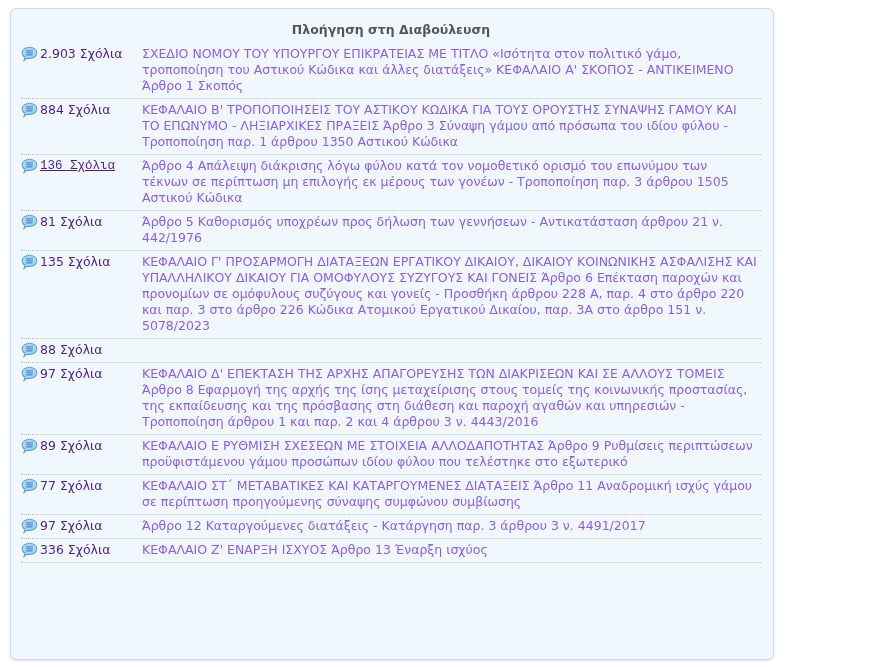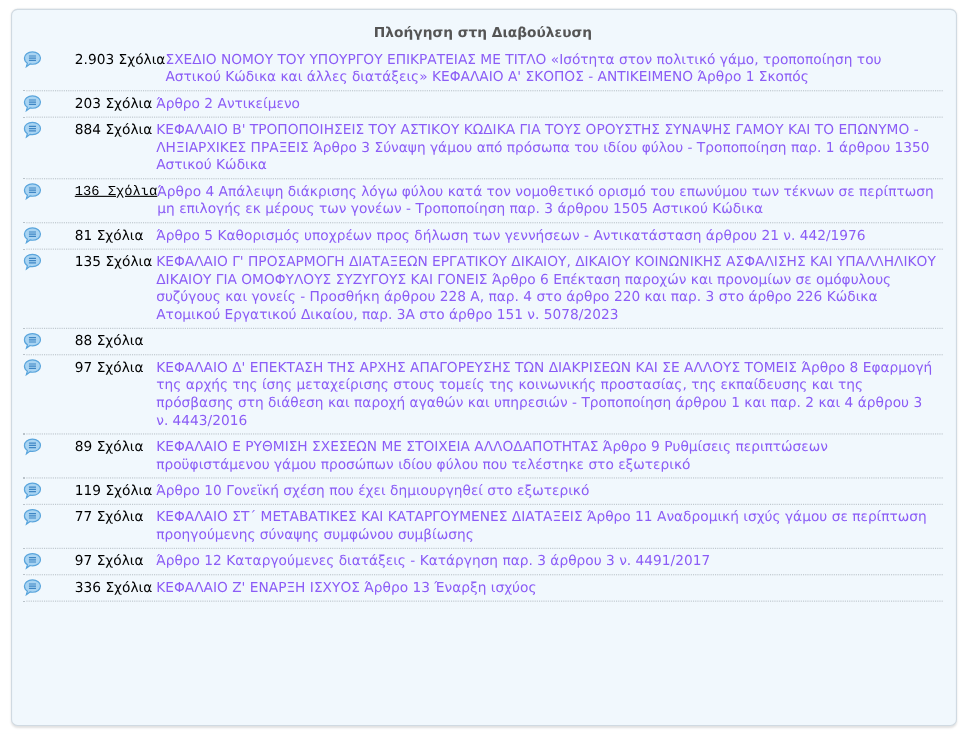--- a/index.html
+++ b/index.html
@@ -10,21 +10,21 @@
       height: 667px;
       overflow: hidden;
     }
     body {
       font-family: "DejaVu Sans", "Liberation Sans", sans-serif;
     }
     .panel {
       position: absolute;
       left: 10px;
       top: 8px;
-      width: 860px;
+      width: 764px;
       height: 652px;
       box-sizing: border-box;
       background: #f1f8fd;
       border: 1px solid #d0dae2;
       border-radius: 6px;
       box-shadow: 0 1px 2px rgba(0,0,0,0.12);
       padding: 0 12px 0 10px;
     }
     .panel-title {
       text-align: center;
@@ -48,24 +48,23 @@
     .count {
       flex: 0 0 121px;
       display: flex;
       align-items: flex-start;
       font-size: 12.5px;
       line-height: 16px;
       color: #4a5a66;
       white-space: nowrap;
     }
     .count a {
-      color: #000000;
+      color: #4c1d95;
       text-decoration: none;
       cursor: pointer;
-      margin-left: 28px;
     }
     .count a.hover {
       text-decoration: underline;
       font-family: Liberation Mono, monospace;
     }
     .bubble {
       width: 17px;
       height: 16px;
       margin-right: 2px;
       flex: 0 0 17px;
@@ -92,32 +91,20 @@
             <path d="M8.5 1.2c4.2 0 7.3 2.5 7.3 5.6s-3.1 5.6-7.3 5.6c-.8 0-1.5-.1-2.2-.3L3 14.6l.9-3.1C2.2 10.4 1.2 8.7 1.2 6.8 1.2 3.7 4.3 1.2 8.5 1.2z" fill="#a9d4f2" stroke="#5aa5dc" stroke-width="1.1"></path>
             <line x1="5.3" y1="4.9" x2="11.7" y2="4.9" stroke="#3f86c4" stroke-width="1.1"></line>
             <line x1="5.3" y1="6.9" x2="11.7" y2="6.9" stroke="#3f86c4" stroke-width="1.1"></line>
             <line x1="5.3" y1="8.9" x2="11.7" y2="8.9" stroke="#3f86c4" stroke-width="1.1"></line>
           </svg>
         <a>2.903 Σχόλια</a>
       </div>
       <div class="title">ΣΧΕΔΙΟ ΝΟΜΟΥ ΤΟΥ ΥΠΟΥΡΓΟΥ ΕΠΙΚΡΑΤΕΙΑΣ ΜΕ ΤΙΤΛΟ «Ισότητα στον πολιτικό γάμο, τροποποίηση του Αστικού Κώδικα και άλλες διατάξεις» ΚΕΦΑΛΑΙΟ Α' ΣΚΟΠΟΣ - ΑΝΤΙΚΕΙΜΕΝΟ Άρθρο 1 Σκοπός</div>
     </li>
 
-    <li class="row">
-      <div class="count">
-        <svg class="bubble" viewBox="0 0 17 16">
-            <path d="M8.5 1.2c4.2 0 7.3 2.5 7.3 5.6s-3.1 5.6-7.3 5.6c-.8 0-1.5-.1-2.2-.3L3 14.6l.9-3.1C2.2 10.4 1.2 8.7 1.2 6.8 1.2 3.7 4.3 1.2 8.5 1.2z" fill="#a9d4f2" stroke="#5aa5dc" stroke-width="1.1"></path>
-            <line x1="5.3" y1="4.9" x2="11.7" y2="4.9" stroke="#3f86c4" stroke-width="1.1"></line>
-            <line x1="5.3" y1="6.9" x2="11.7" y2="6.9" stroke="#3f86c4" stroke-width="1.1"></line>
-            <line x1="5.3" y1="8.9" x2="11.7" y2="8.9" stroke="#3f86c4" stroke-width="1.1"></line>
-          </svg>
-        <a>203 Σχόλια</a>
-      </div>
-      <div class="title">Άρθρο 2 Αντικείμενο</div>
-    </li>
 
     <li class="row">
       <div class="count">
         <svg class="bubble" viewBox="0 0 17 16">
             <path d="M8.5 1.2c4.2 0 7.3 2.5 7.3 5.6s-3.1 5.6-7.3 5.6c-.8 0-1.5-.1-2.2-.3L3 14.6l.9-3.1C2.2 10.4 1.2 8.7 1.2 6.8 1.2 3.7 4.3 1.2 8.5 1.2z" fill="#a9d4f2" stroke="#5aa5dc" stroke-width="1.1"></path>
             <line x1="5.3" y1="4.9" x2="11.7" y2="4.9" stroke="#3f86c4" stroke-width="1.1"></line>
             <line x1="5.3" y1="6.9" x2="11.7" y2="6.9" stroke="#3f86c4" stroke-width="1.1"></line>
             <line x1="5.3" y1="8.9" x2="11.7" y2="8.9" stroke="#3f86c4" stroke-width="1.1"></line>
           </svg>
         <a>884 Σχόλια</a>
@@ -195,32 +182,20 @@
             <path d="M8.5 1.2c4.2 0 7.3 2.5 7.3 5.6s-3.1 5.6-7.3 5.6c-.8 0-1.5-.1-2.2-.3L3 14.6l.9-3.1C2.2 10.4 1.2 8.7 1.2 6.8 1.2 3.7 4.3 1.2 8.5 1.2z" fill="#a9d4f2" stroke="#5aa5dc" stroke-width="1.1"></path>
             <line x1="5.3" y1="4.9" x2="11.7" y2="4.9" stroke="#3f86c4" stroke-width="1.1"></line>
             <line x1="5.3" y1="6.9" x2="11.7" y2="6.9" stroke="#3f86c4" stroke-width="1.1"></line>
             <line x1="5.3" y1="8.9" x2="11.7" y2="8.9" stroke="#3f86c4" stroke-width="1.1"></line>
           </svg>
         <a>89 Σχόλια</a>
       </div>
       <div class="title">ΚΕΦΑΛΑΙΟ Ε ΡΥΘΜΙΣΗ ΣΧΕΣΕΩΝ ΜΕ ΣΤΟΙΧΕΙΑ ΑΛΛΟΔΑΠΟΤΗΤΑΣ Άρθρο 9 Ρυθμίσεις περιπτώσεων προϋφιστάμενου γάμου προσώπων ιδίου φύλου που τελέστηκε στο εξωτερικό</div>
     </li>
 
-    <li class="row">
-      <div class="count">
-        <svg class="bubble" viewBox="0 0 17 16">
-            <path d="M8.5 1.2c4.2 0 7.3 2.5 7.3 5.6s-3.1 5.6-7.3 5.6c-.8 0-1.5-.1-2.2-.3L3 14.6l.9-3.1C2.2 10.4 1.2 8.7 1.2 6.8 1.2 3.7 4.3 1.2 8.5 1.2z" fill="#a9d4f2" stroke="#5aa5dc" stroke-width="1.1"></path>
-            <line x1="5.3" y1="4.9" x2="11.7" y2="4.9" stroke="#3f86c4" stroke-width="1.1"></line>
-            <line x1="5.3" y1="6.9" x2="11.7" y2="6.9" stroke="#3f86c4" stroke-width="1.1"></line>
-            <line x1="5.3" y1="8.9" x2="11.7" y2="8.9" stroke="#3f86c4" stroke-width="1.1"></line>
-          </svg>
-        <a>119 Σχόλια</a>
-      </div>
-      <div class="title">Άρθρο 10 Γονεϊκή σχέση που έχει δημιουργηθεί στο εξωτερικό</div>
-    </li>
 
     <li class="row">
       <div class="count">
         <svg class="bubble" viewBox="0 0 17 16">
             <path d="M8.5 1.2c4.2 0 7.3 2.5 7.3 5.6s-3.1 5.6-7.3 5.6c-.8 0-1.5-.1-2.2-.3L3 14.6l.9-3.1C2.2 10.4 1.2 8.7 1.2 6.8 1.2 3.7 4.3 1.2 8.5 1.2z" fill="#a9d4f2" stroke="#5aa5dc" stroke-width="1.1"></path>
             <line x1="5.3" y1="4.9" x2="11.7" y2="4.9" stroke="#3f86c4" stroke-width="1.1"></line>
             <line x1="5.3" y1="6.9" x2="11.7" y2="6.9" stroke="#3f86c4" stroke-width="1.1"></line>
             <line x1="5.3" y1="8.9" x2="11.7" y2="8.9" stroke="#3f86c4" stroke-width="1.1"></line>
           </svg>
         <a>77 Σχόλια</a>

